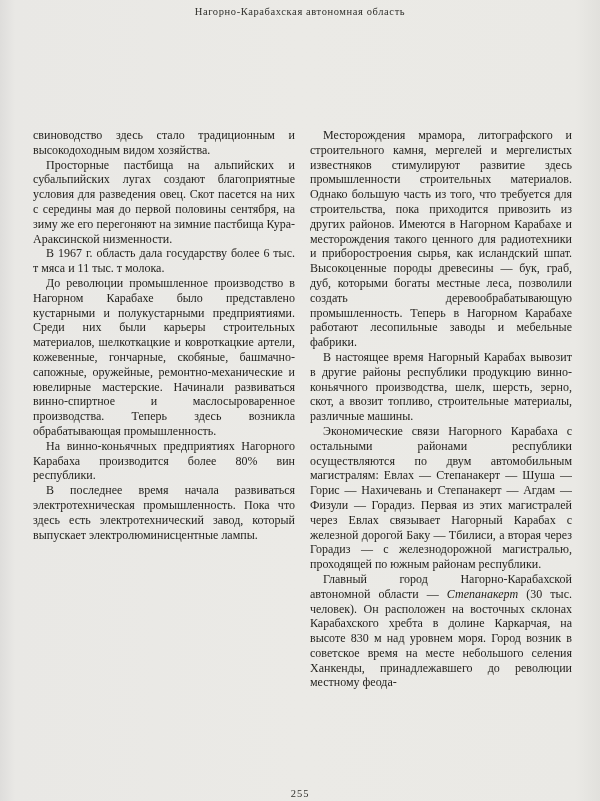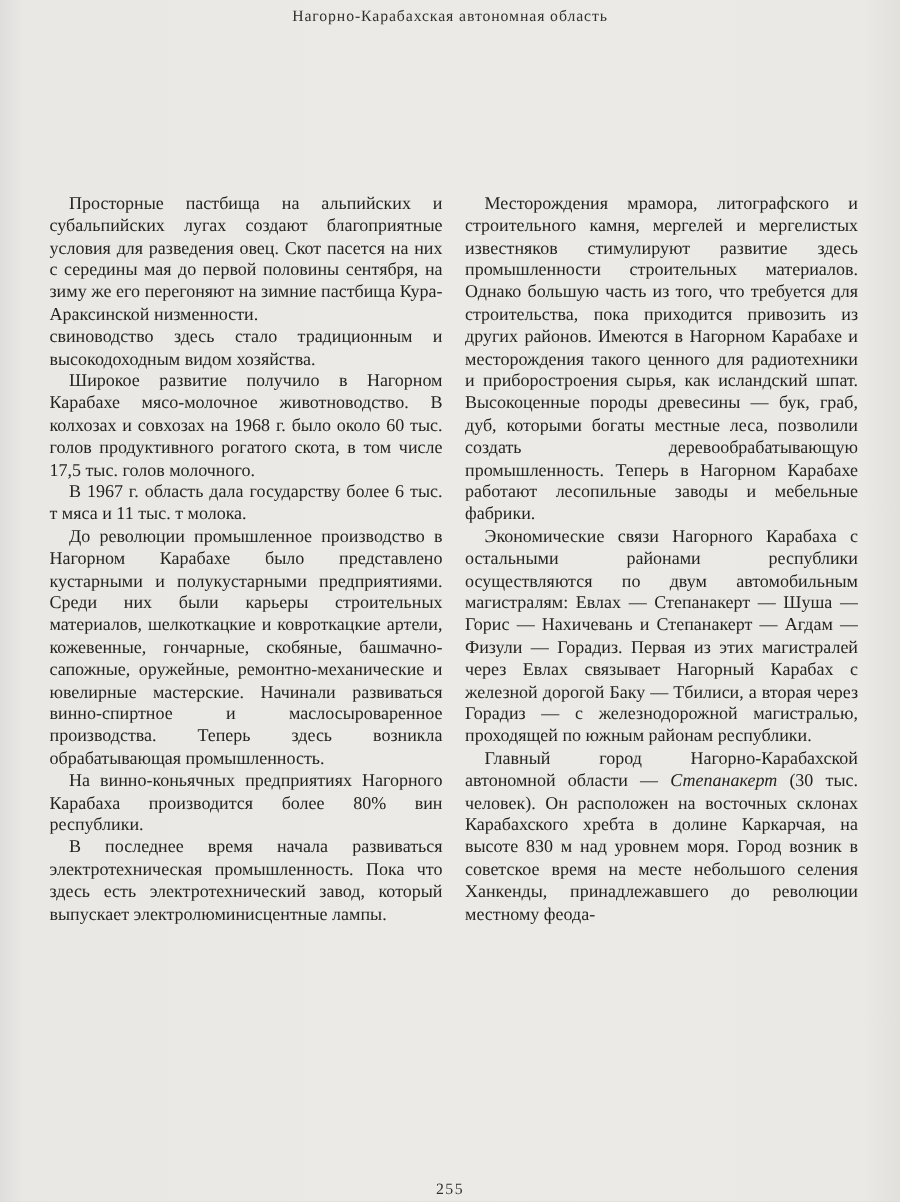--- a/index.html
+++ b/index.html
@@ -74,31 +74,31 @@
 </head>
 <body>
 
 <div class="page">
 
   <div class="running-header">Нагорно-Карабахская автономная область</div>
 
   <div class="page-body">
 
     <div class="column">
+      <p class="para no-indent">свиноводство здесь стало традиционным и высокодоходным видом хозяйства.</p>
       <p class="para">Просторные пастбища на альпийских и субальпийских лугах создают благоприятные условия для разведения овец. Скот пасется на них с середины мая до первой половины сентября, на зиму же его перегоняют на зимние пастбища Кура-Араксинской низменности.</p>
-      <p class="para no-indent">свиноводство здесь стало традиционным и высокодоходным видом хозяйства.</p>
-      <p class="para">Широкое развитие получило в Нагорном Карабахе мясо-молочное животноводство. В колхозах и совхозах на 1968 г. было около 60 тыс. голов продуктивного рогатого скота, в том числе 17,5 тыс. голов молочного.</p>
       <p class="para">В 1967 г. область дала государству более 6 тыс. т мяса и 11 тыс. т молока.</p>
       <p class="para">До революции промышленное производство в Нагорном Карабахе было представлено кустарными и полукустарными предприятиями. Среди них были карьеры строительных материалов, шелкоткацкие и ковроткацкие артели, кожевенные, гончарные, скобяные, башмачно-сапожные, оружейные, ремонтно-механические и ювелирные мастерские. Начинали развиваться винно-спиртное и маслосыроваренное производства. Теперь здесь возникла обрабатывающая промышленность.</p>
       <p class="para">На винно-коньячных предприятиях Нагорного Карабаха производится более 80% вин республики.</p>
       <p class="para">В последнее время начала развиваться электротехническая промышленность. Пока что здесь есть электротехнический завод, который выпускает электролюминисцентные лампы.</p>
     </div>
 
     <div class="column">
       <p class="para">Месторождения мрамора, литографского и строительного камня, мергелей и мергелистых известняков стимулируют развитие здесь промышленности строительных материалов. Однако большую часть из того, что требуется для строительства, пока приходится привозить из других районов. Имеются в Нагорном Карабахе и месторождения такого ценного для радиотехники и приборостроения сырья, как исландский шпат. Высокоценные породы древесины — бук, граб, дуб, которыми богаты местные леса, позволили создать деревообрабатывающую промышленность. Теперь в Нагорном Карабахе работают лесопильные заводы и мебельные фабрики.</p>
+      <p class="para">В настоящее время Нагорный Карабах вывозит в другие районы республики продукцию винно-коньячного производства, шелк, шерсть, зерно, скот, а ввозит топливо, строительные материалы, различные машины.</p>
       <p class="para">Экономические связи Нагорного Карабаха с остальными районами республики осуществляются по двум автомобильным магистралям: Евлах — Степанакерт — Шуша — Горис — Нахичевань и Степанакерт — Агдам — Физули — Горадиз. Первая из этих магистралей через Евлах связывает Нагорный Карабах с железной дорогой Баку — Тбилиси, а вторая через Горадиз — с железнодорожной магистралью, проходящей по южным районам республики.</p>
       <p class="para"><span>Главный город Нагорно-Карабахской автономной области — </span><i>Степанакерт</i><span> (30 тыс. человек). Он расположен на восточных склонах Карабахского хребта в долине Каркарчая, на высоте 830 м над уровнем моря. Город возник в советское время на месте небольшого селения Ханкенды, принадлежавшего до революции местному феода-</span></p>
     </div>
 
   </div>
 
   <div class="page-number">255</div>
 
 </div>
 

